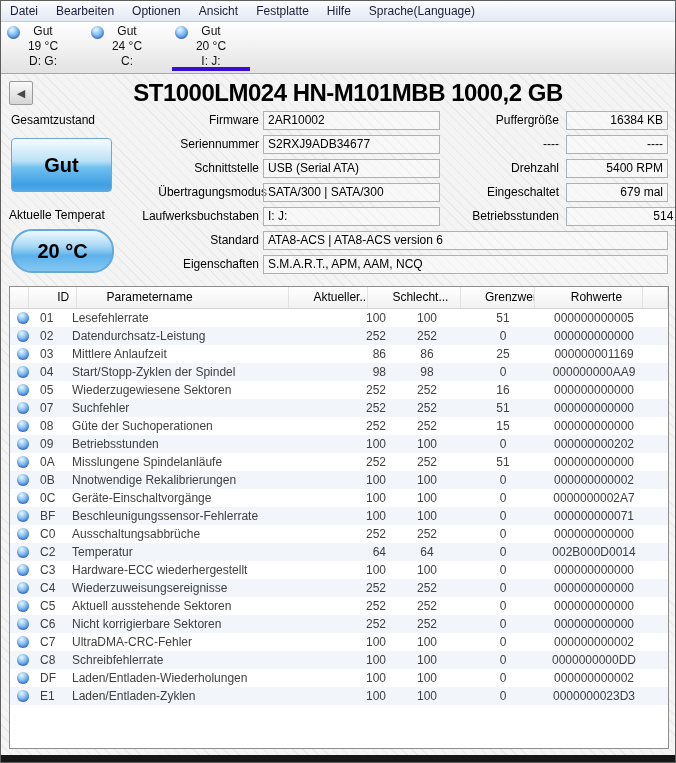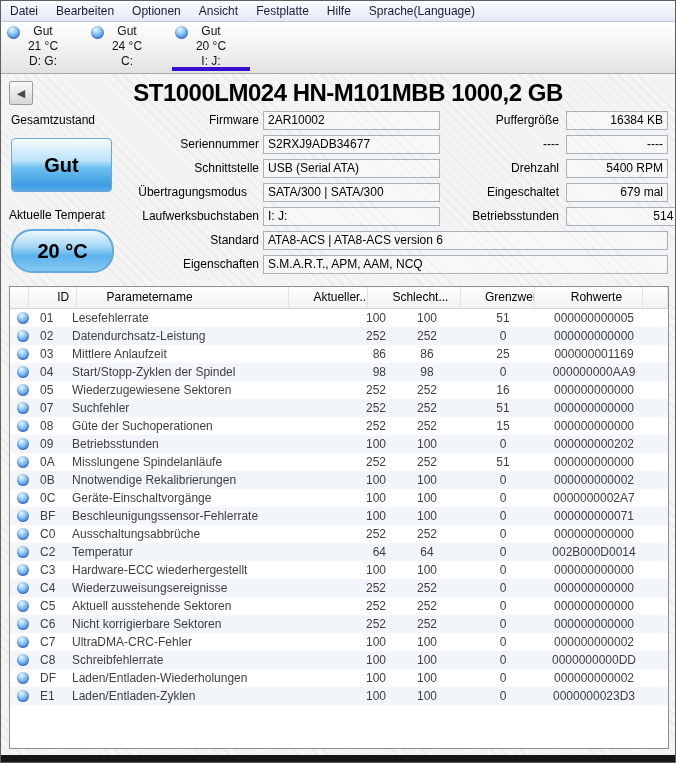--- a/index.html
+++ b/index.html
@@ -114,21 +114,21 @@
     <div class="menu-item">Ansicht</div>
     <div class="menu-item">Festplatte</div>
     <div class="menu-item">Hilfe</div>
     <div class="menu-item">Sprache(Language)</div>
   </div>
 
   <div class="drivestrip">
     <div class="dtab">
       <span class="orb"></span>
       <div class="line1">Gut</div>
-      <div class="line2">21 °C</div>
+      <div class="line2">19 °C</div>
       <div class="line3">D: G:</div>
     </div>
     <div class="dtab">
       <span class="orb"></span>
       <div class="line1">Gut</div>
       <div class="line2">24 °C</div>
       <div class="line3">C:</div>
     </div>
     <div class="dtab selected">
       <span class="orb"></span>
@@ -154,21 +154,21 @@
   <div class="temp-btn">
     <span>20 °C</span>
   </div>
 
   <div class="flabel" style="left:120px;top:110px;width:138px;">Firmware</div>
   <div class="ffield" style="left:262px;top:110px;width:167px;">2AR10002</div>
   <div class="flabel" style="left:120px;top:134px;width:138px;">Seriennummer</div>
   <div class="ffield" style="left:262px;top:134px;width:167px;">S2RXJ9ADB34677</div>
   <div class="flabel" style="left:120px;top:158px;width:138px;">Schnittstelle</div>
   <div class="ffield" style="left:262px;top:158px;width:167px;">USB (Serial ATA)</div>
-  <div class="flabel" style="left:108px;top:182px;width:138px;">Übertragungsmodus</div>
+  <div class="flabel" style="left:128px;top:182px;width:138px;">Übertragungsmodus</div>
   <div class="ffield" style="left:262px;top:182px;width:167px;">SATA/300 | SATA/300</div>
   <div class="flabel" style="left:120px;top:206px;width:138px;">Laufwerksbuchstaben</div>
   <div class="ffield" style="left:262px;top:206px;width:167px;">I: J:</div>
 
   <div class="flabel" style="left:440px;top:110px;width:118px;">Puffergröße</div>
   <div class="ffield right" style="left:565px;top:110px;width:92px;">16384 KB</div>
   <div class="flabel" style="left:440px;top:134px;width:118px;">----</div>
   <div class="ffield right" style="left:565px;top:134px;width:92px;">----</div>
   <div class="flabel" style="left:440px;top:158px;width:118px;">Drehzahl</div>
   <div class="ffield right" style="left:565px;top:158px;width:92px;">5400 RPM</div>

